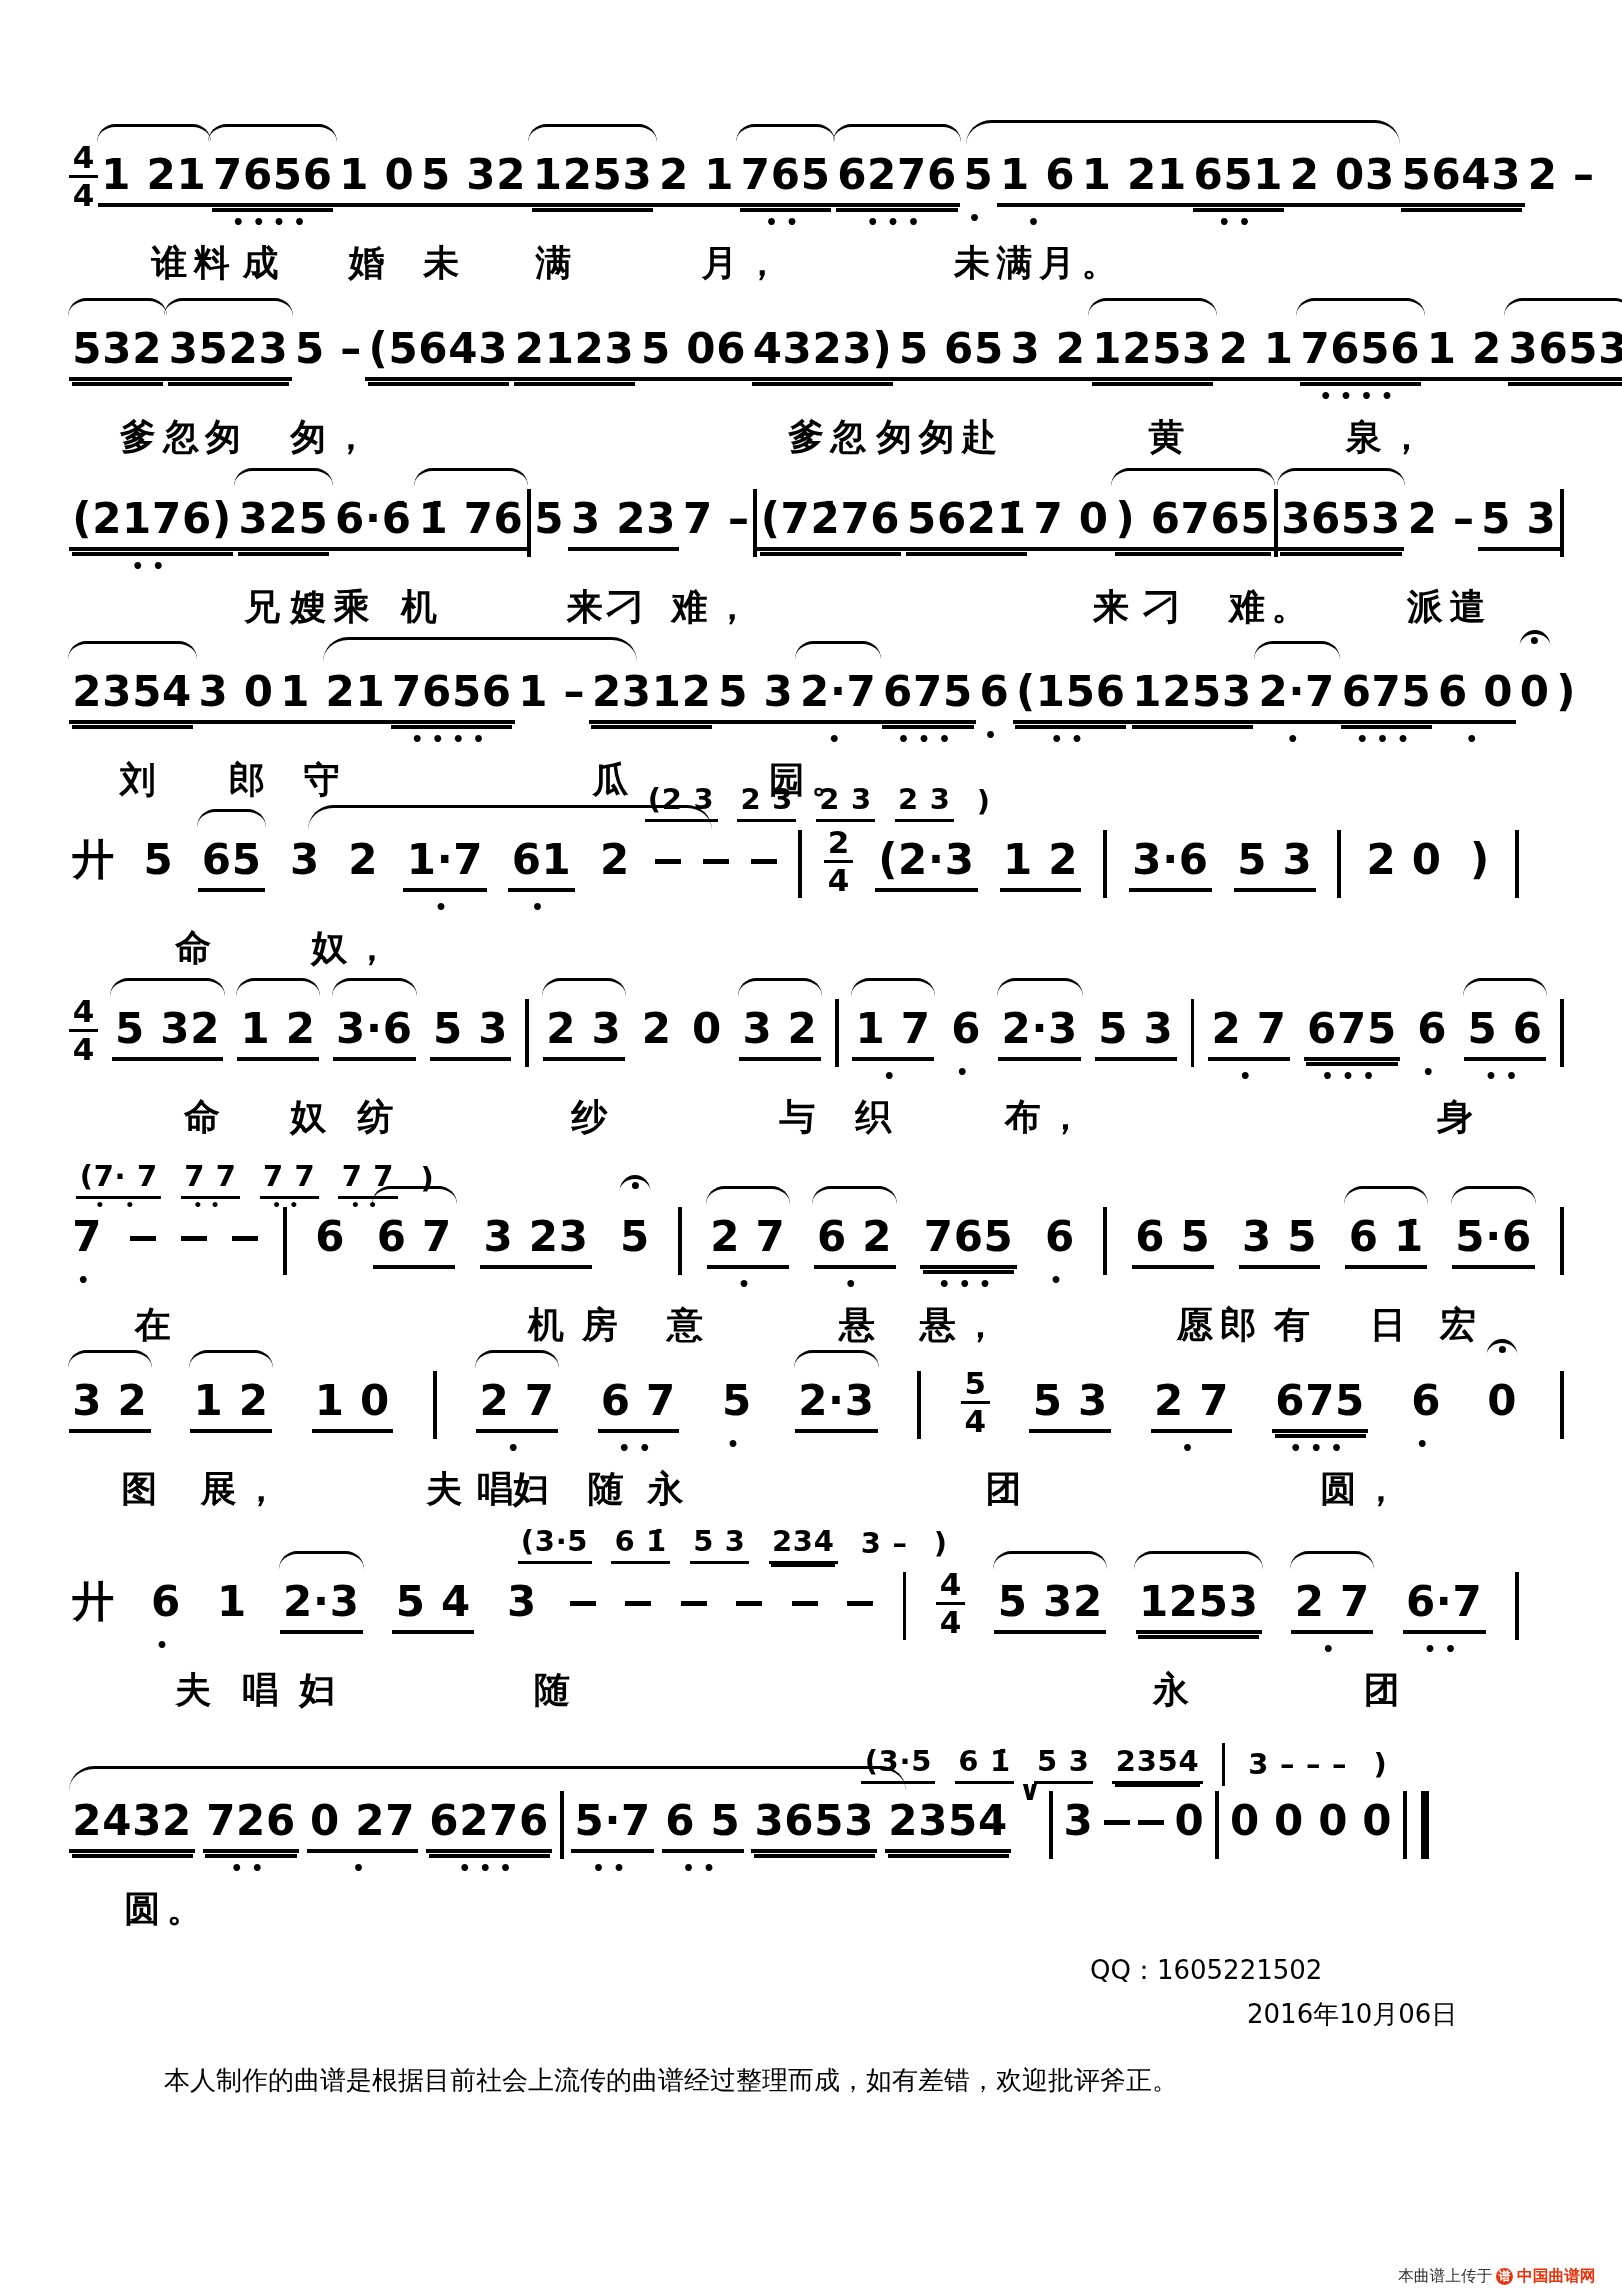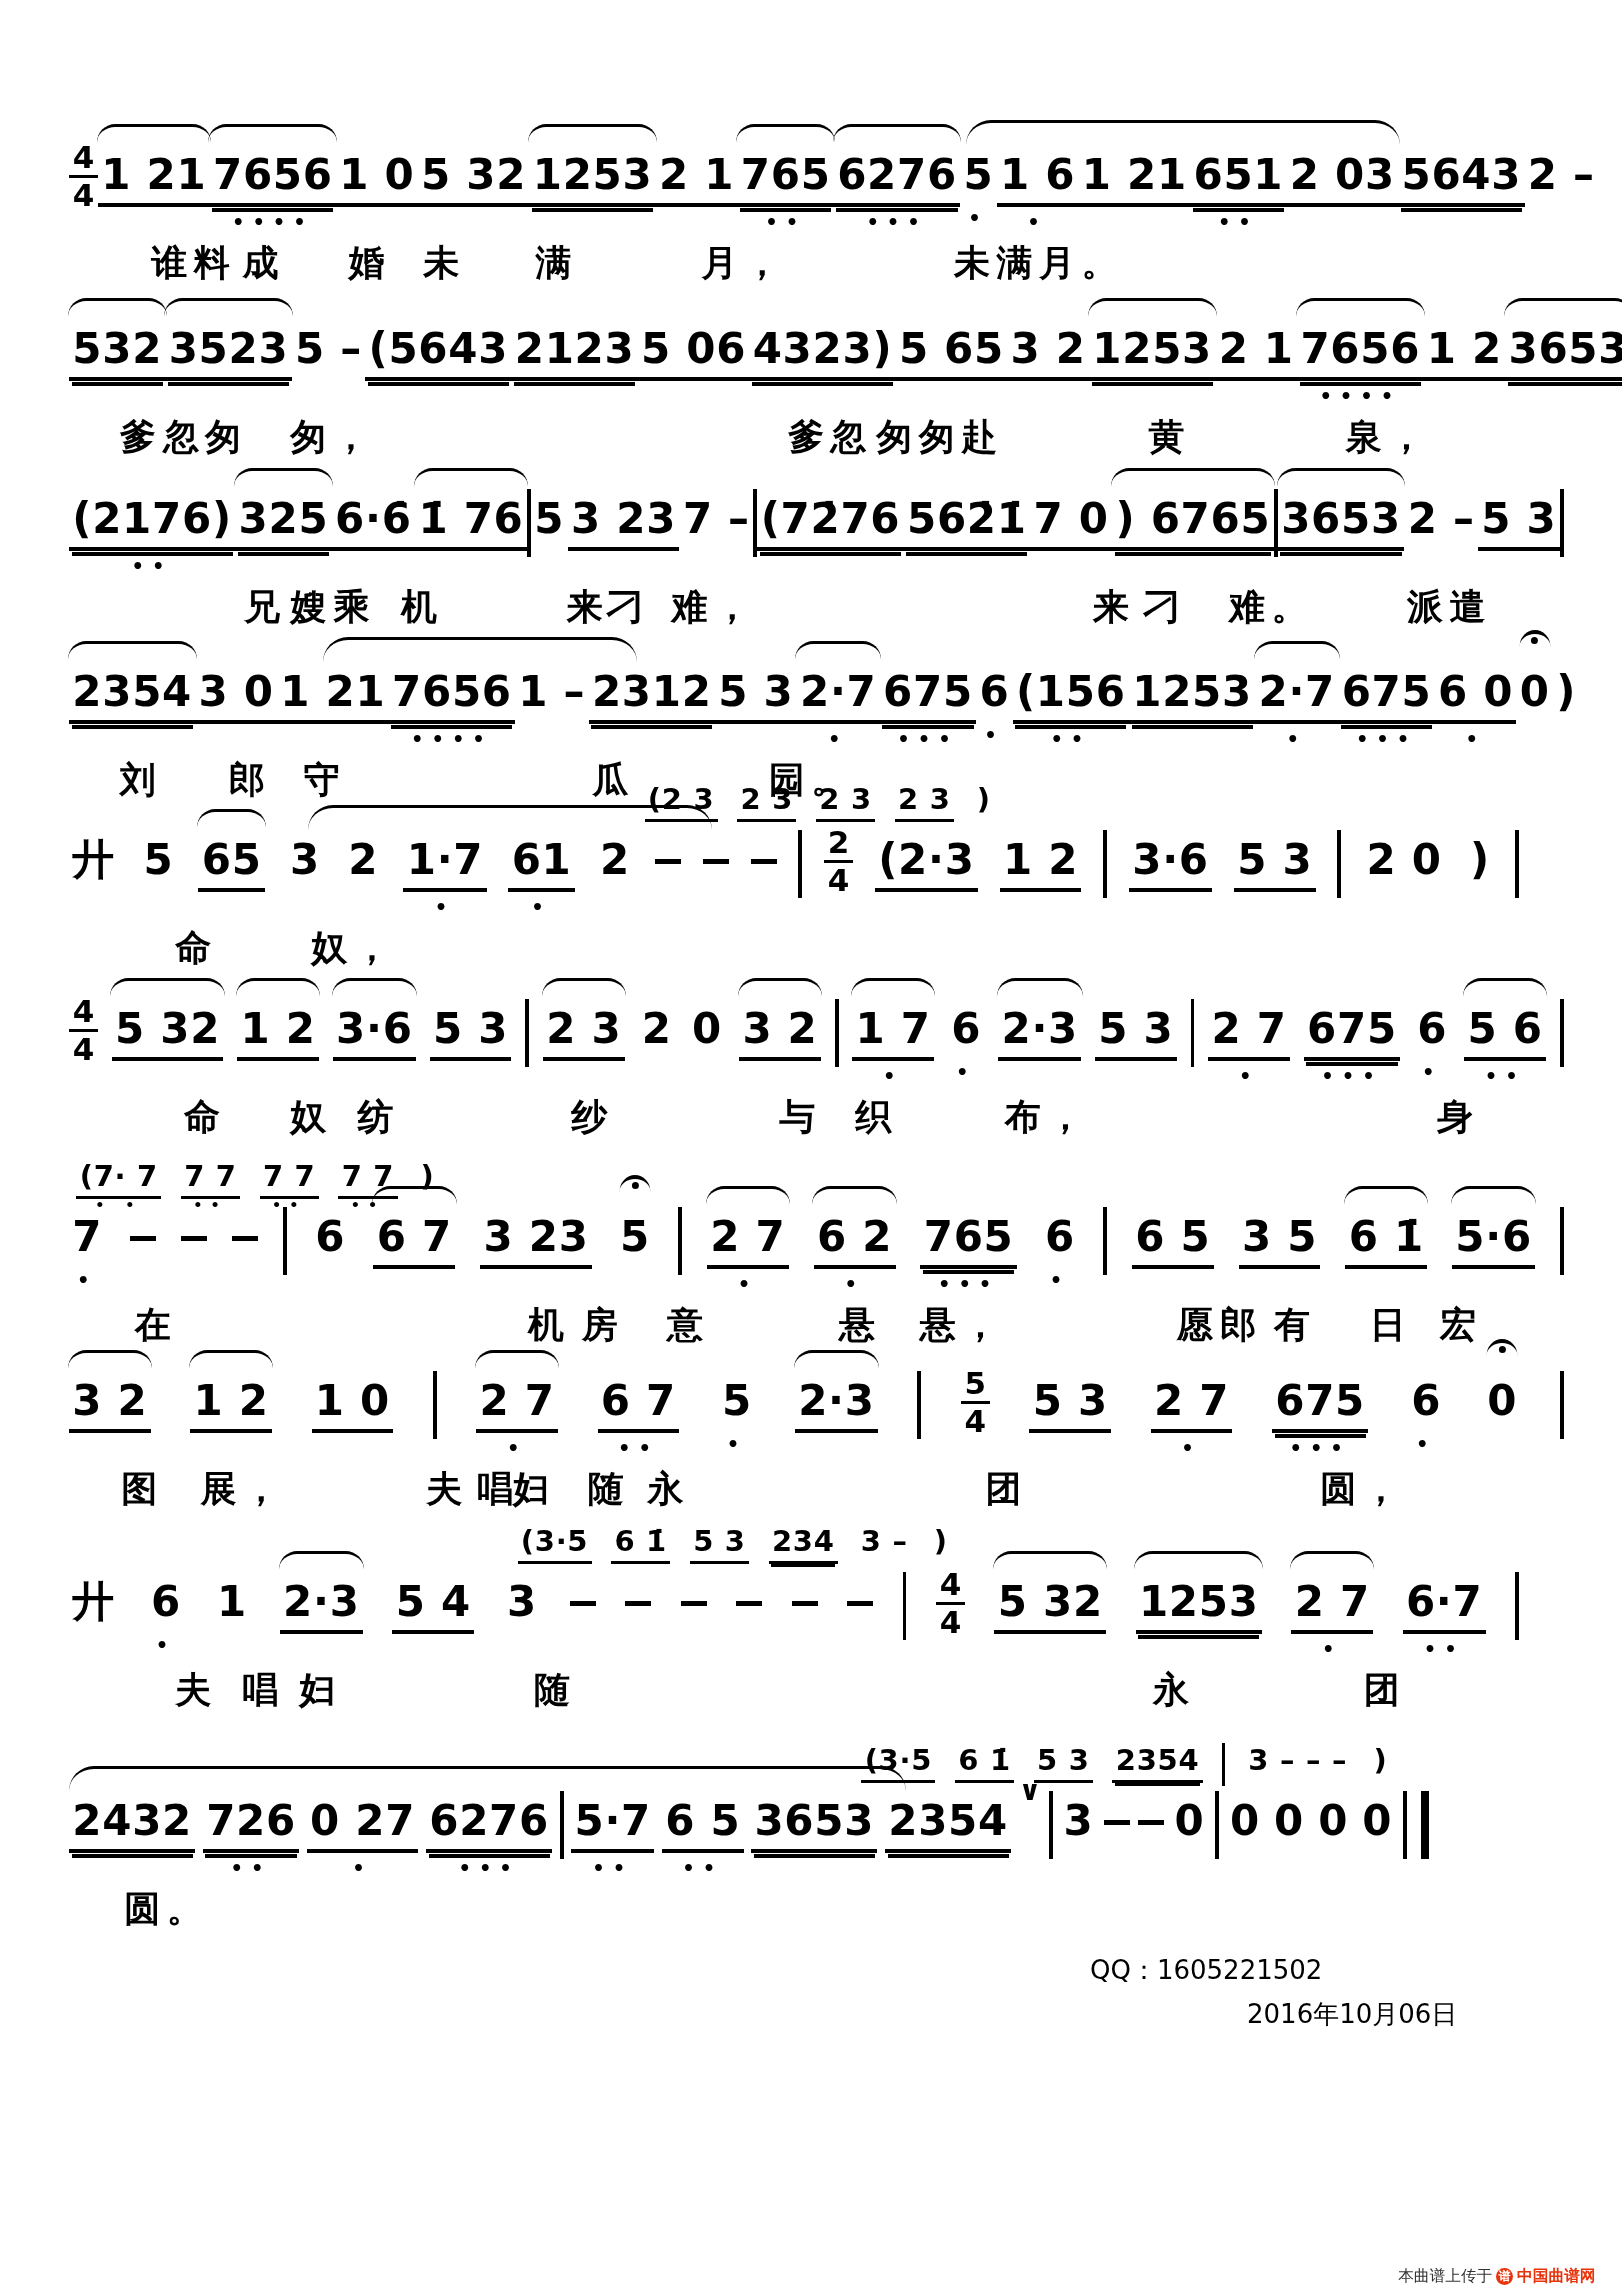--- a/index.html
+++ b/index.html
@@ -26,21 +26,21 @@
   .dash{width:26px;height:5.9px;background:#000;margin-top:23.6px;}
   .bar{width:3.9px;height:68px;background:#000;margin-top:-5.2px;}
   .bar.final{width:14.4px;background:transparent;border-left:4.6px solid #000;border-right:8.5px solid #000;}
   .meter{display:flex;flex-direction:column;align-items:center;margin-top:-9.2px;
          font-weight:700;font-size:31px;line-height:1.05;}
   .meter .mline{width:29px;height:3.3px;background:#000;margin:1.3px 0;}
   .breath{font-weight:700;font-size:27.5px;margin-top:-22px;letter-spacing:0;}
   .arc{position:absolute;top:9.2px;height:22px;border-top:3.9px solid #000;
        border-top-left-radius:26px;border-top-right-radius:26px;}
   
-  .small{position:absolute;top:-14.4px;display:flex;gap:19.6px;align-items:flex-start;}
+  .small{position:absolute;top:-14.4px;display:flex;gap:19.6px;align-items:center;}
   .small .note{font-size:29px;line-height:35px;}
   .small .u1{border-bottom:3.3px solid #000;padding-bottom:2px;}
   .small .u2{border-bottom:3.3px solid #000;padding-bottom:2px;}
   .small .u2::after{bottom:-5.9px;height:2.6px;}
   .small .bar{height:43px;width:3.3px;margin-top:0;}
   .small .bdots{bottom:-19.6px;font-size:14.4px;}
   
   .lyr{position:absolute;top:128px;font-size:36px;font-weight:700;white-space:nowrap;
        letter-spacing:6.5px;}
   
@@ -414,20 +414,21 @@
           <span class="note">0</span>
           <span class="note">0</span>
           <span class="note">0</span>
           <span class="bar final"></span>
         </div>
         <span class="lyr" style="left: 3.7%;">圆。</span>
       </div>
     </div>
 
   <div class="f1qq">QQ：1605221502</div>
+  <div class="f2">本人制作的曲谱是根据目前社会上流传的曲谱经过整理而成，如有差错，欢迎批评斧正。</div>
   <div class="f2date">2016年10月06日</div>
 
   <div class="wm">
     <span>本曲谱上传于</span>
     <span class="logo">谱</span>
     <span class="site">中国曲谱网</span>
   </div>
 </div>
 
 

